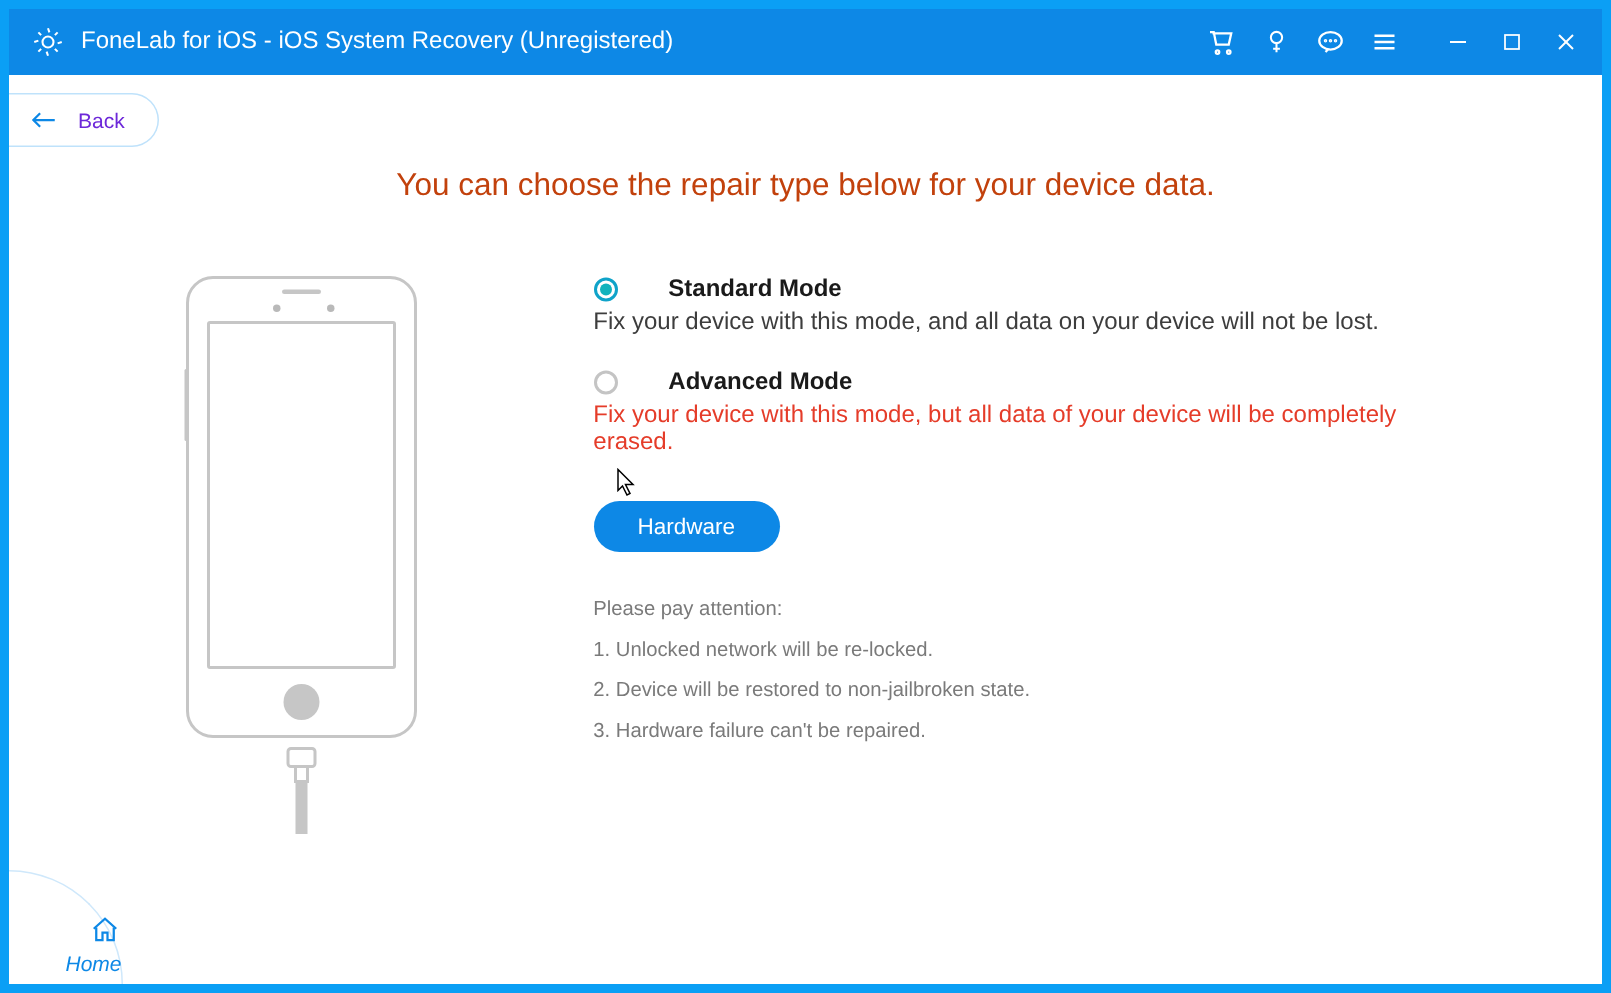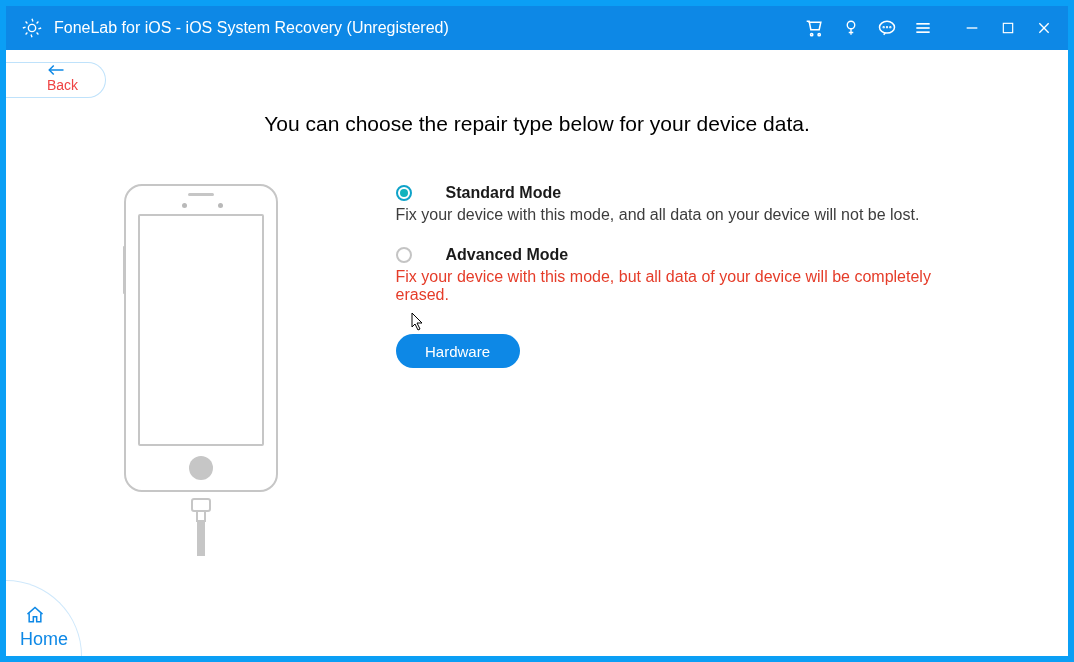--- a/index.html
+++ b/index.html
@@ -54,32 +54,31 @@
       top: 12px; left: 0;
       width: 100px; height: 36px;
       border: 1px solid #bfe2fb;
       border-left: none;
       border-top-right-radius: 18px;
       border-bottom-right-radius: 18px;
       background:#fff;
       display:flex; align-items:center;
       padding-left: 14px;
       cursor:pointer;
-      color:#ef4444;
+      color:#6d28d9;
       font-size: 14px;
-      flex-direction: column;
     }
     .back-tab svg { stroke:#0d88e6; margin-right: 14px; }
 
     
     .heading {
       text-align:center;
       margin-top: 62px;
       font-size: 21px;
-      color:#000000;
+      color:#c2410c;
       font-weight: 400;
     }
 
     
     .main-row { display:flex; margin-top: 48px; }
     .phone-area {
       width: 390px;
       display:flex; flex-direction:column; align-items:center;
     }
     .options-area {
@@ -152,25 +151,26 @@
     
     .home-bubble {
       position:absolute;
       left: 0px; bottom: 0px;
       width: 76px; height: 76px;
       border:1px solid #cfe8fb;
       border-left:none; border-bottom:none;
       border-top-right-radius: 76px;
       background:#fff;
       display:flex; flex-direction:column;
-      align-items:flex-start; justify-content:flex-end;
+      align-items:flex-end; justify-content:flex-end;
       padding: 0 0 6px 14px;
       cursor:pointer;
       color:#0d88e6;
-      font-size:18px;
+      font-size:14px;
+      font-style:italic;
     }
     .home-bubble svg{ stroke:#0d88e6; margin-bottom:4px; margin-left:4px;}
 
     
     .cursor {
       position:absolute; left:405px; top:262px; width:14px;height:20px; pointer-events:none;
     }
   </style>
 </head>
 <body>
@@ -281,20 +281,26 @@
             <div class="radio"></div>
             <div class="opt-title">Advanced Mode</div>
           </div>
           <div class="opt-desc danger">Fix your device with this mode, but all data of your device will be completely erased.</div>
         </div>
 
         <button class="confirm-btn">
           <span>Hardware</span>
         </button>
 
+        <div class="attention">
+          <div class="at-head">Please pay attention:</div>
+          <div class="at-line">1. Unlocked network will be re-locked.</div>
+          <div class="at-line">2. Device will be restored to non-jailbroken state.</div>
+          <div class="at-line">3. Hardware failure can't be repaired.</div>
+        </div>
       </div>
     </div>
 
     <div class="home-bubble">
       <svg width="22" height="20" viewBox="0 0 24 24" fill="none" stroke-width="1.8">
         <path d="M3 11 L12 3 L21 11"></path>
           <path d="M5 10v10h5v-6h4v6h5V10"></path>
       </svg>
       <span>Home</span>
     </div>

